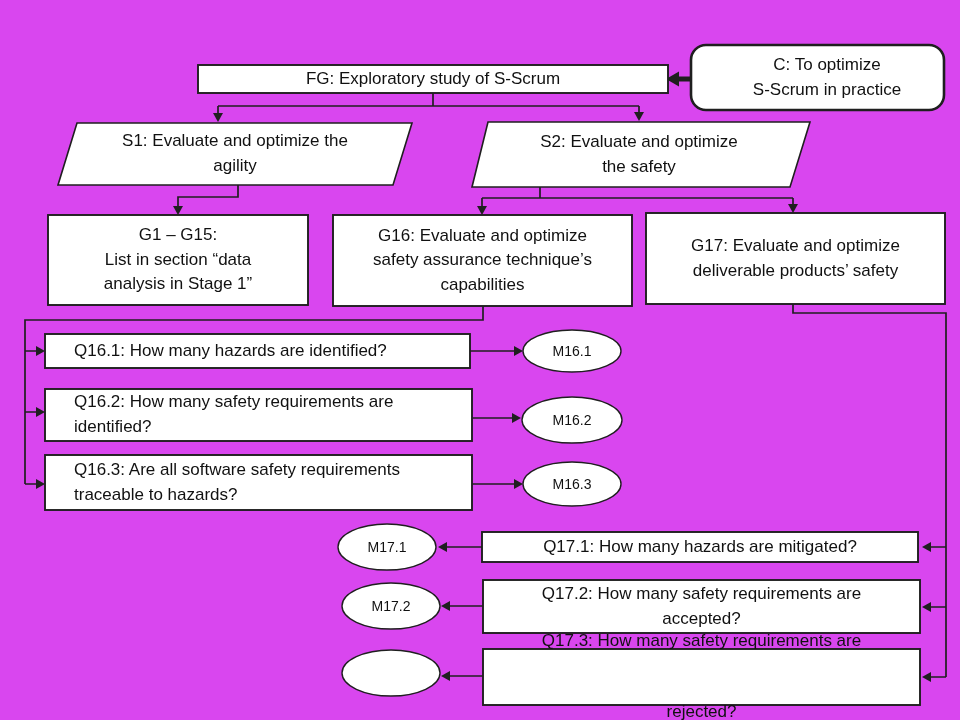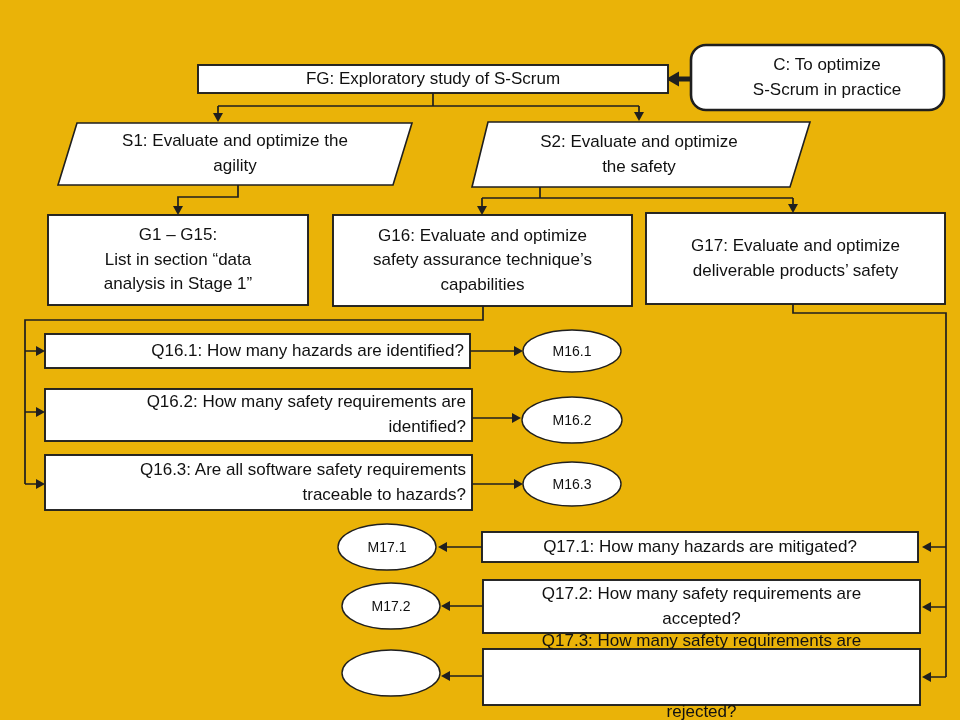--- a/index.html
+++ b/index.html
@@ -1,20 +1,20 @@
 <!DOCTYPE html>
 <html><head>
 <meta charset="utf-8">
 <style>
   html, body { margin: 0; padding: 0; background: #ffffff; }
   .stage {
     position: relative;
     width: 960px;
     height: 720px;
-    background: #eab308;
+    background: #d946ef;
     font-family: "Liberation Sans", sans-serif;
     color: #111111;
     overflow: hidden;
   }
   svg.layer {
     position: absolute;
     left: 0; top: 0;
     width: 960px; height: 720px;
   }
   .node {
@@ -23,21 +23,21 @@
     flex-direction: column;
     align-items: center;
     justify-content: center;
     text-align: center;
     font-size: 17px;
     line-height: 1.45;
     z-index: 2;
   }
   .node .line { white-space: nowrap; }
   .node.left-align {
-    align-items: flex-end;
+    align-items: flex-start;
     text-align: left;
     padding-left: 29px;
     padding-right: 6px;
     box-sizing: border-box;
   }
   .node.metric { font-size: 14px; }
 </style>
 </head>
 <body>
 

